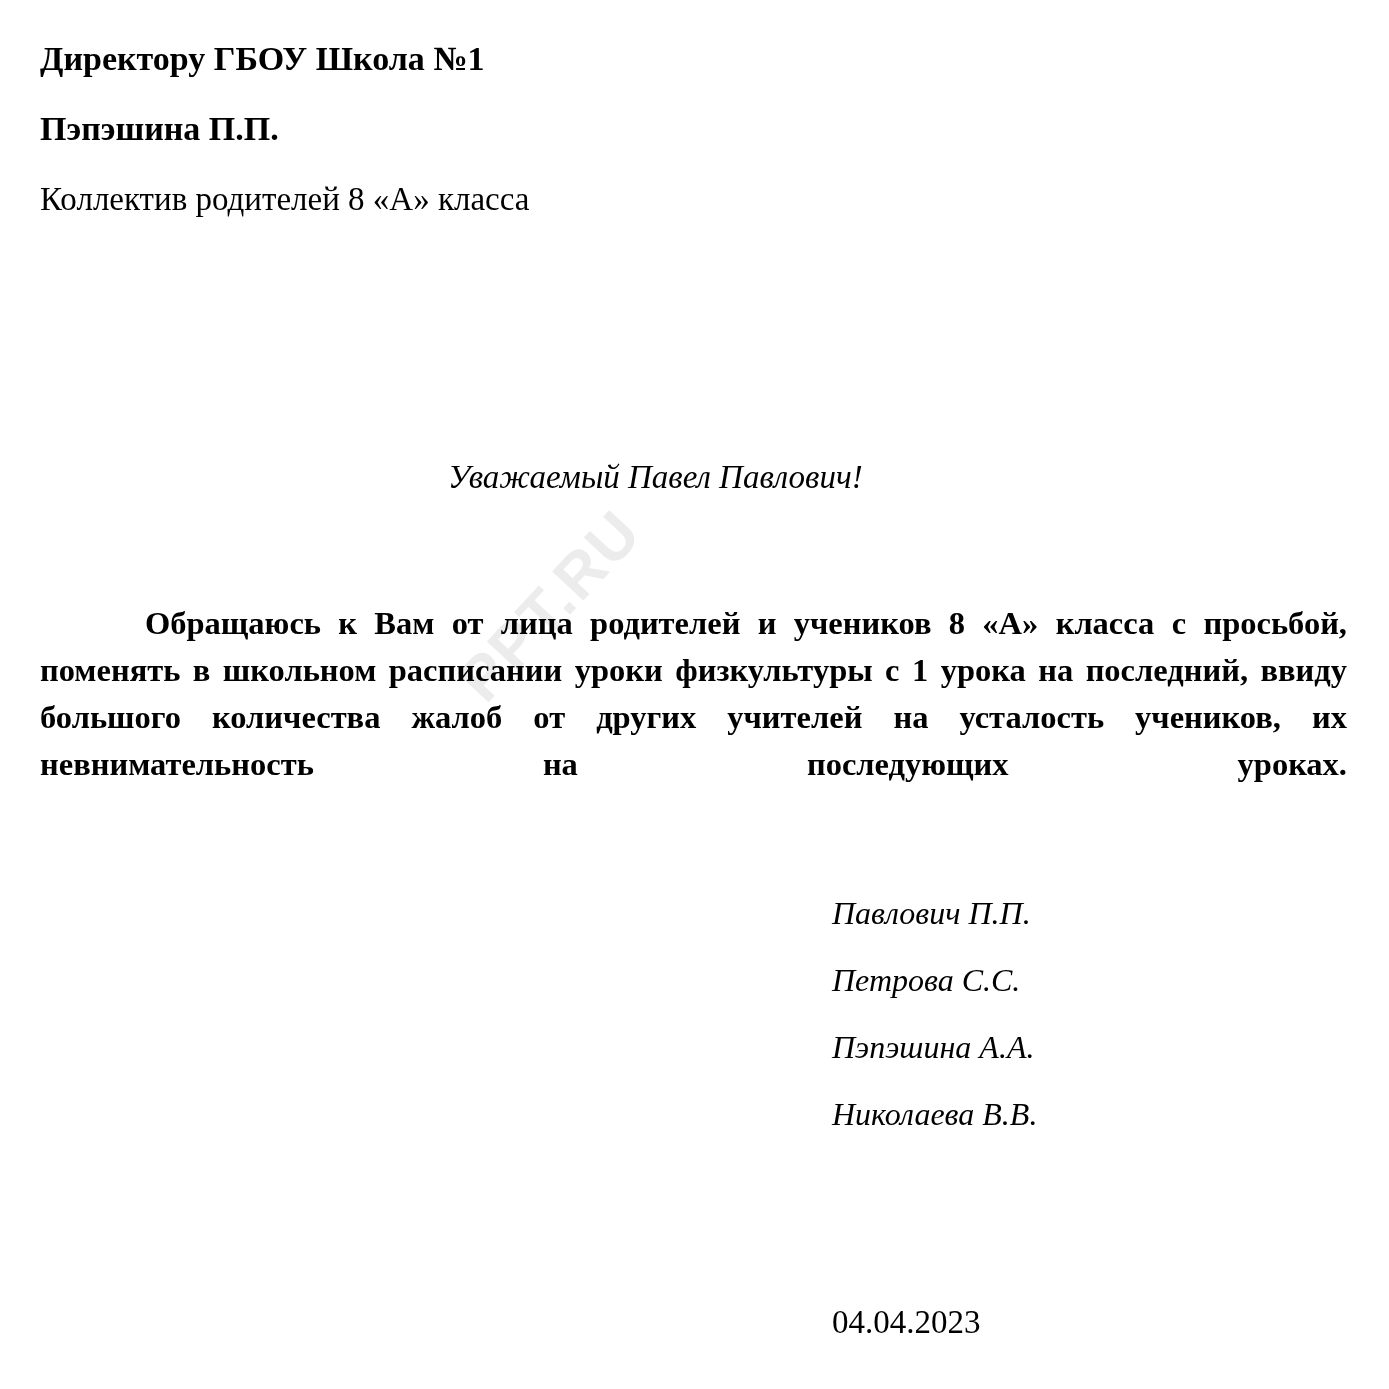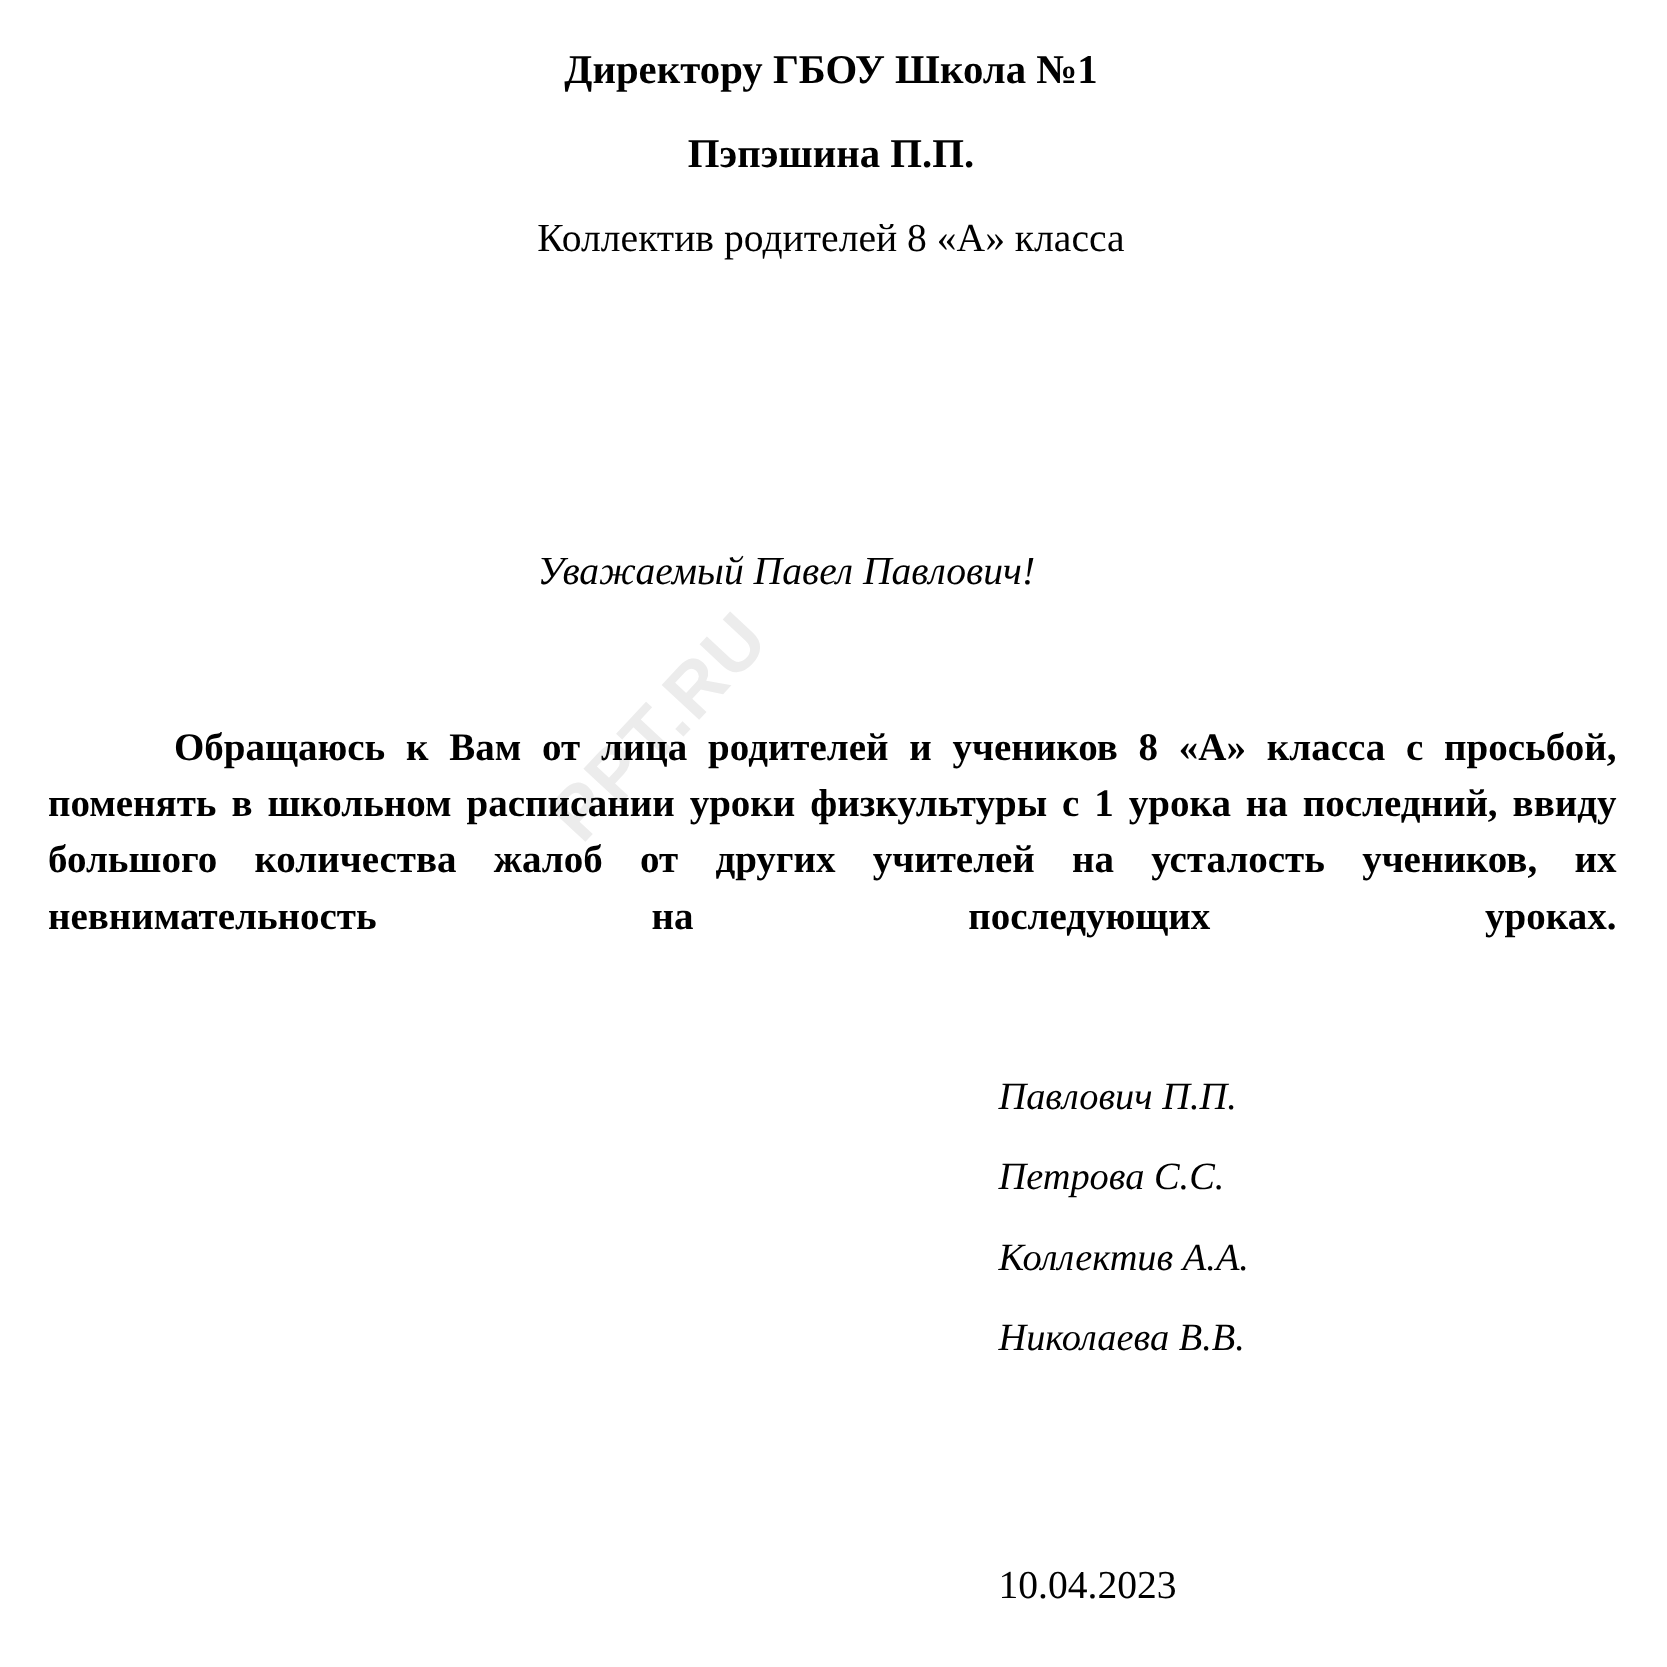--- a/index.html
+++ b/index.html
@@ -55,21 +55,21 @@
     position: relative;
     z-index: 2;
   }
 
   
   .addressee {
     position: absolute;
     left: 40px;
     top: 24px;
     width: 1305px;
-    text-align: center;
+    text-align: left;
   }
   .addressee-line {
     font-size: 34px;
     line-height: 70px;
     white-space: nowrap;
   }
   .addressee-line.bold {
     font-weight: 700;
   }
   .addressee-line.regular {
@@ -150,20 +150,20 @@
       <div class="addressee-line regular">Коллектив родителей 8 «А» класса</div>
     </div>
 
     <div class="salutation">Уважаемый Павел Павлович!</div>
 
     <div class="body-paragraph">Обращаюсь к Вам от лица родителей и учеников 8 «А» класса с просьбой, поменять в школьном расписании уроки физкультуры с 1 урока на последний, ввиду большого количества жалоб от других учителей на усталость учеников, их невнимательность на последующих уроках.</div>
 
     <div class="signatures">
       <div class="signature-line">Павлович П.П.</div>
       <div class="signature-line">Петрова С.С.</div>
-      <div class="signature-line">Коллектив А.А.</div>
+      <div class="signature-line">Пэпэшина А.А.</div>
       <div class="signature-line">Николаева В.В.</div>
     </div>
 
-    <div class="date">10.04.2023</div>
+    <div class="date">04.04.2023</div>
 
   </div>
 </div>
 
 </body></html>

